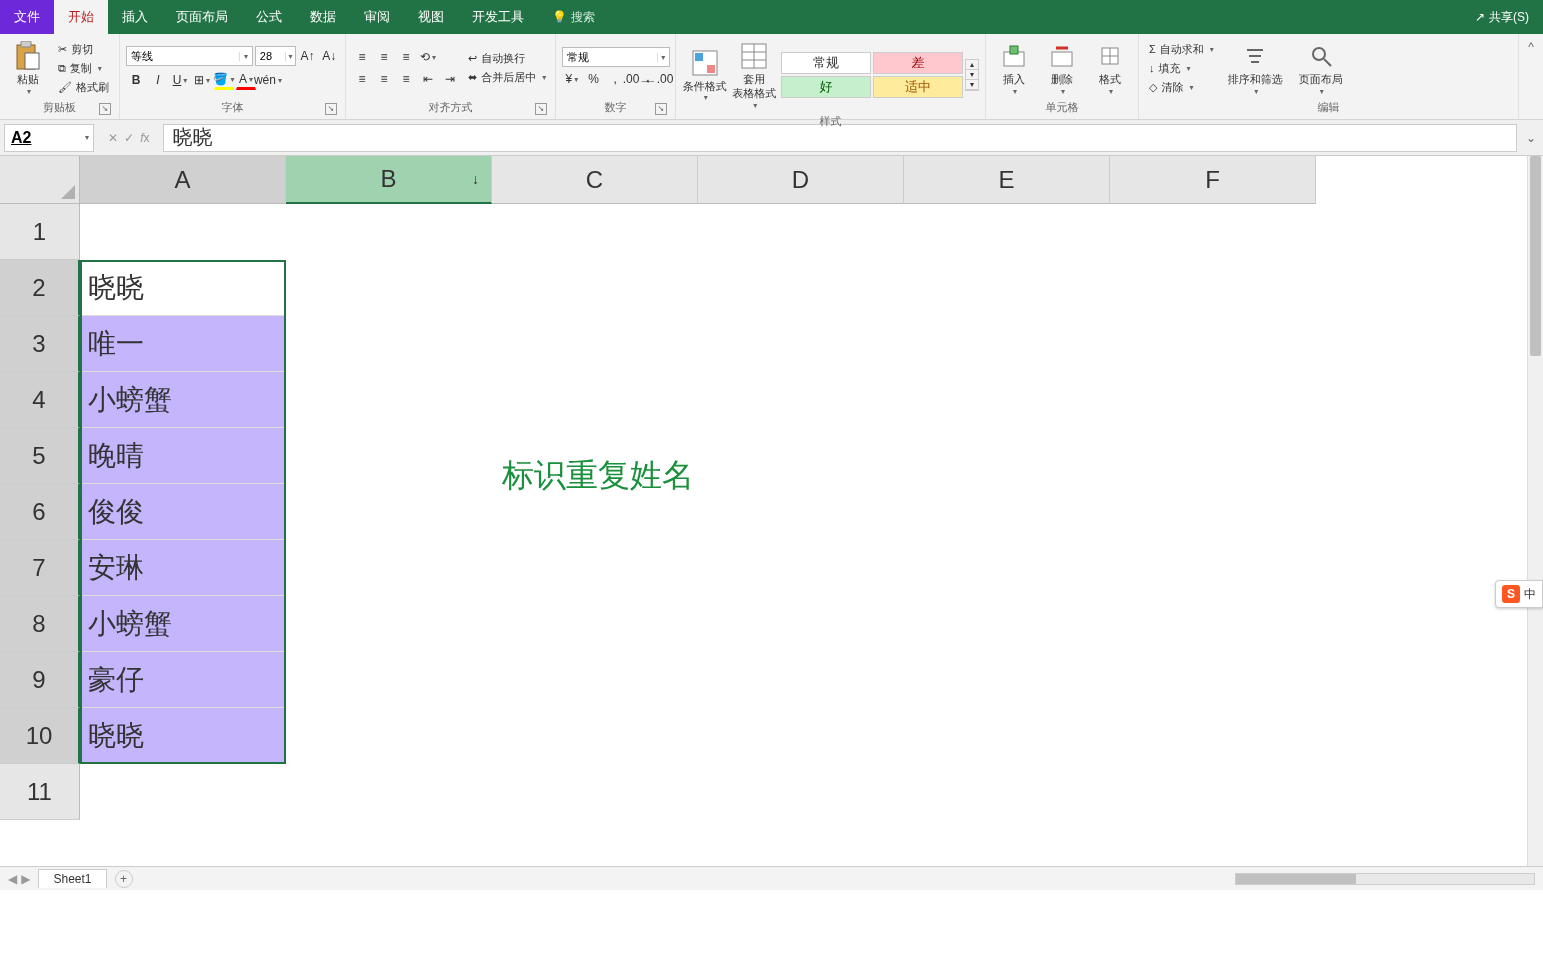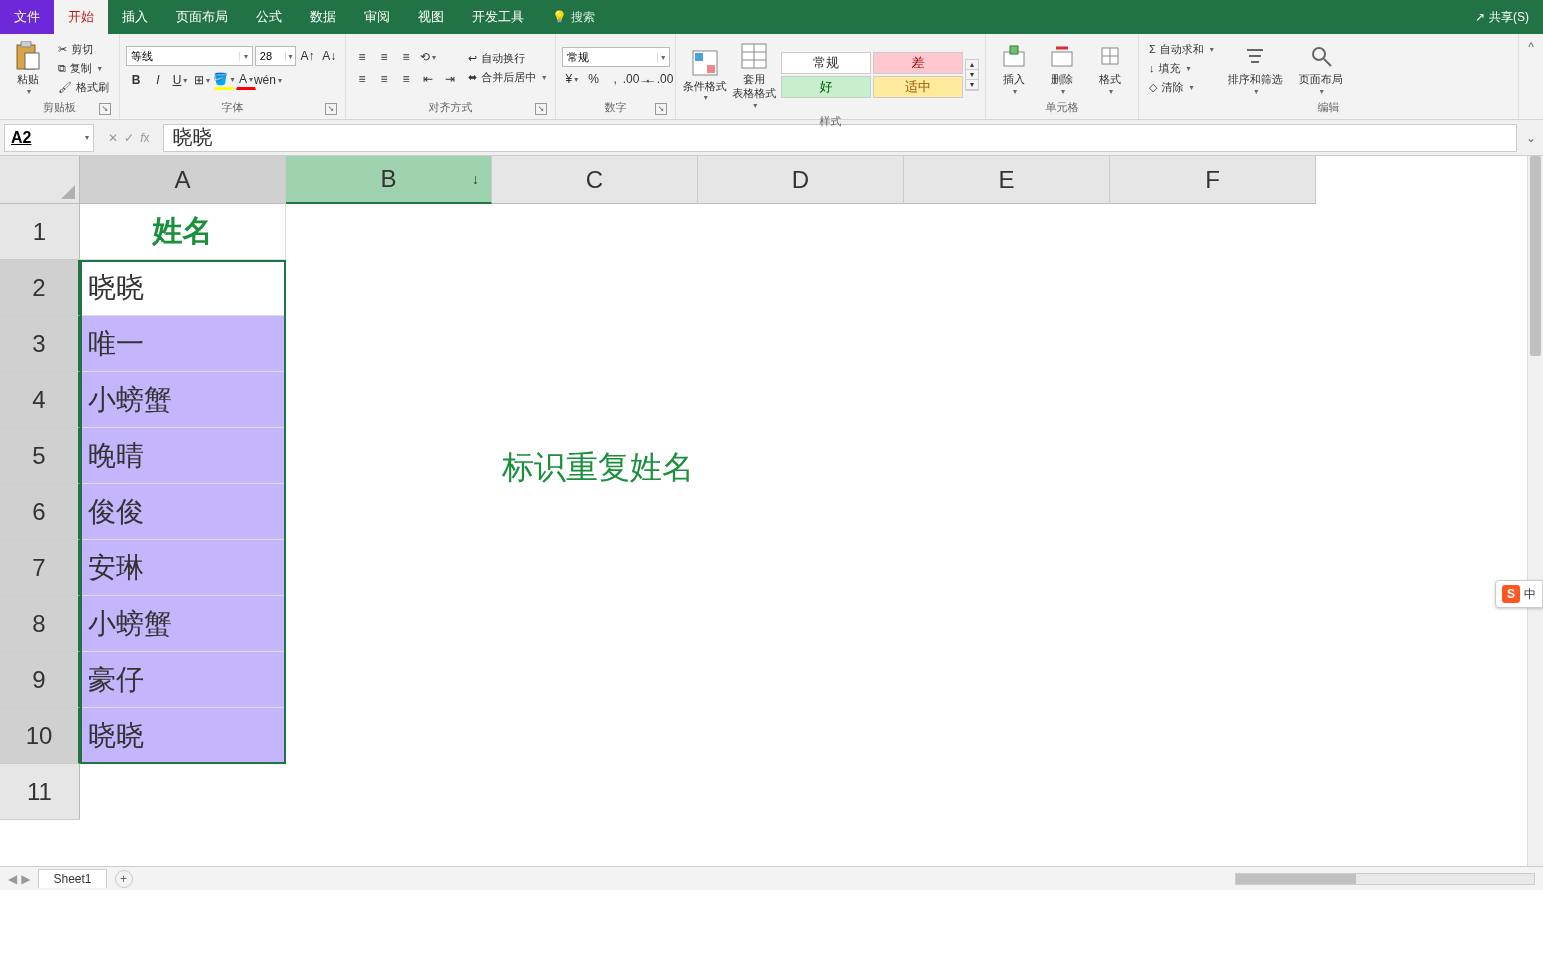--- a/index.html
+++ b/index.html
@@ -393,32 +393,31 @@
   <div style="flex:1;display:flex;flex-direction:column;position:relative">
     <div class="col-headers" id="col-headers">
         <div class="col-h hl" style="width: 206px;">A</div>
         <div class="col-h sel" style="width: 206px; position: relative;">B<span style="font-size: 14px; position: absolute; right: 12px;">↓</span></div>
         <div class="col-h" style="width: 206px;">C</div>
         <div class="col-h" style="width: 206px;">D</div>
         <div class="col-h" style="width: 206px;">E</div>
         <div class="col-h" style="width: 206px;">F</div>
       </div>
     <div class="cells" id="cells" style="flex:1">
-        <div class="cell header-cell" style="left: 0px; top: 0px; width: 206px; height: 56px;">姓名</div>
         <div class="cell selected-range active" style="left: 0px; top: 56px; width: 206px; height: 56px;">晓晓</div>
         <div class="cell selected-range" style="left: 0px; top: 112px; width: 206px; height: 56px;">唯一</div>
         <div class="cell selected-range" style="left: 0px; top: 168px; width: 206px; height: 56px;">小螃蟹</div>
         <div class="cell selected-range" style="left: 0px; top: 224px; width: 206px; height: 56px;">晚晴</div>
         <div class="cell selected-range" style="left: 0px; top: 280px; width: 206px; height: 56px;">俊俊</div>
         <div class="cell selected-range" style="left: 0px; top: 336px; width: 206px; height: 56px;">安琳</div>
         <div class="cell selected-range" style="left: 0px; top: 392px; width: 206px; height: 56px;">小螃蟹</div>
         <div class="cell selected-range" style="left: 0px; top: 448px; width: 206px; height: 56px;">豪仔</div>
         <div class="cell selected-range" style="left: 0px; top: 504px; width: 206px; height: 56px;">晓晓</div>
         <div class="selection-border" style="left: 0px; top: 56px; width: 206px; height: 504px;"></div>
-        <div class="annotation" style="left: 422px; top: 242px;">标识重复姓名</div>
+        <div class="annotation" style="left: 422px; top: 250px;">标识重复姓名</div>
       </div>
   </div>
   <div class="grid-scroll">
       <div class="thumb"></div>
     </div>
 </div>
 
 <div class="sheet-tabs">
   <div class="sheet-nav">
     <span>◀</span>

